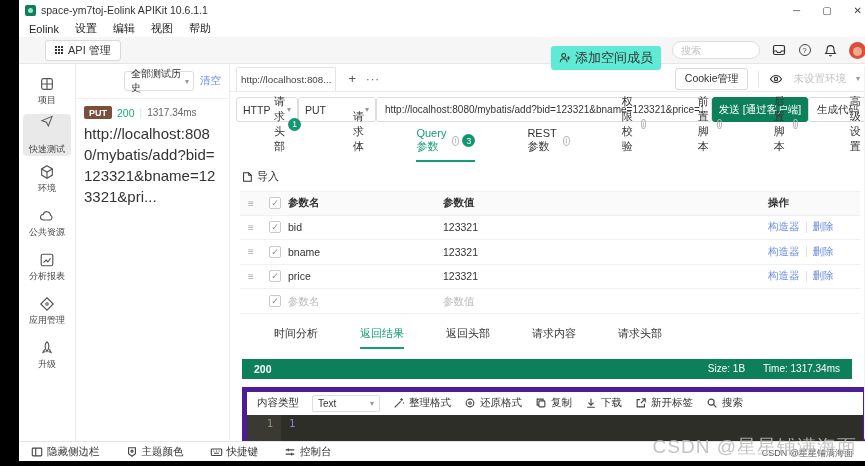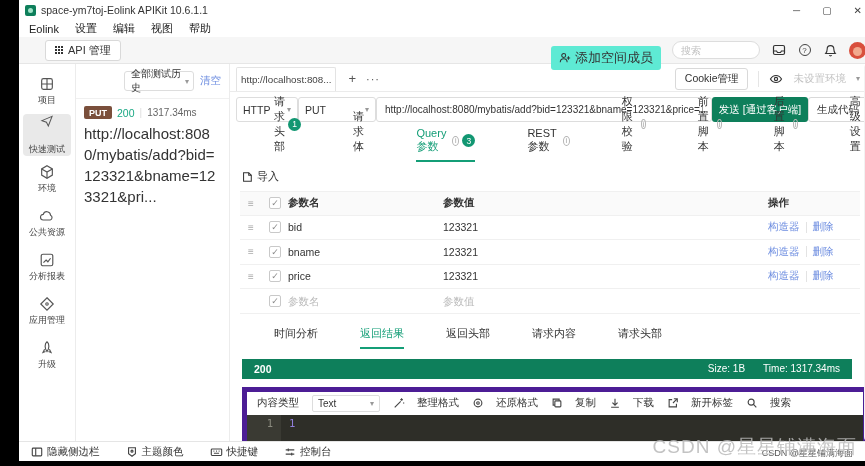--- a/index.html
+++ b/index.html
@@ -99,21 +99,21 @@
   .ghost-input::placeholder { color:#bbb; }
 
   .resptabs { display:flex; align-items:flex-end; gap:9px; padding:0 11px; margin-top:11px; height:24px; font-size:11px; color:#333; }
 
   .greenbar { margin:10px 24px 0 12px; height:20px; background:#0e7f5b; color:#fff; display:flex; align-items:center; padding:0 12px; font-size:10.5px; }
   .gb-right { margin-left:auto; display:flex; gap:18px; font-size:10px; }
 
   .result-box { margin:8px 8px 0 12px; border:5px solid #4c1d95; }
   .rtoolbar { height:23px; display:flex; align-items:center; gap:13px; padding:0 10px; font-size:10.5px; color:#333; background:#fff; }
   .rt-sel { width:68px; height:17px; border:1px solid #ddd; border-radius:2px; display:flex; align-items:center; justify-content:space-between; padding:0 5px; font-size:10px; }
-  .rt-act { display:flex; align-items:center; gap:12px;justify-content:space-between; }
+  .rt-act { display:flex; align-items:center; gap:4px;justify-content:space-between; }
   .rt-act svg { stroke:#444; fill:none; stroke-width:1.3; }
   .editor { display:flex; height:36px; background:#2e2e28; font-family:"DejaVu Sans Mono","Liberation Mono",monospace; font-size:10.5px; }
   .gutter { width:34px; background:#3a3a33; color:#8b8b7f; text-align:right; padding:2px 8px 0 0; }
   .codebody { color:#8f7ed8; padding:2px 0 0 8px; }
 
   .vscroll { position:absolute; right:3px; top:0; width:9px; height:100%; background:#f2f2f2; border-radius:4px; }
   .vthumb { position:absolute; left:1px; top:314px; width:7px; height:52px; background:#bdbdbd; border-radius:3px; }
 
   
   .statusbar { position:absolute; left:0; right:0; top:441px; height:20px; border-top:1px solid #e5e5e5; background:#fff; display:flex; align-items:center; gap:26px; padding:0 12px; font-size:10.5px; color:#333; }

